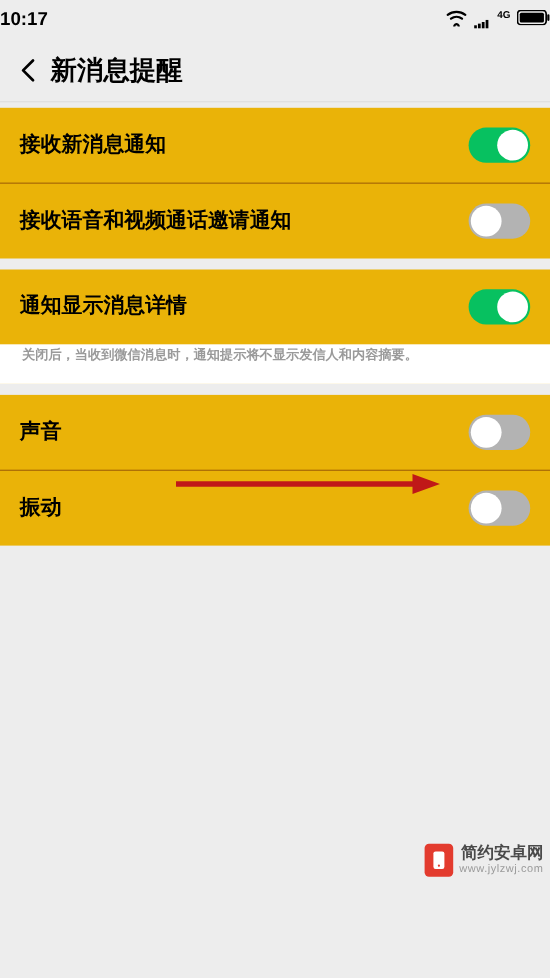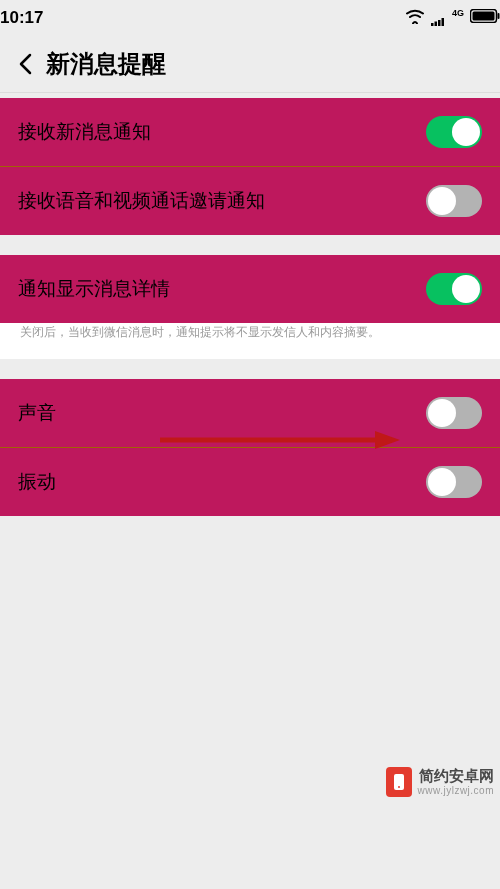--- a/index.html
+++ b/index.html
@@ -43,24 +43,25 @@
       align-items: center;
       justify-content: center;
     }
     .nav-title {
       font-size: 24px;
       font-weight: 600;
       color: #000;
       margin-left: 6px;
     }
     .section {
-      background: #be185d;
+      background: #eab308;
+      font-weight: bold;
     }
     .section.gap {
-      margin-top: 20px;
+      margin-top: 10px;
     }
     .row {
       min-height: 64px;
       padding: 18px 18px;
       display: flex;
       align-items: center;
       justify-content: space-between;
       position: relative;
     }
     .row + .row {

